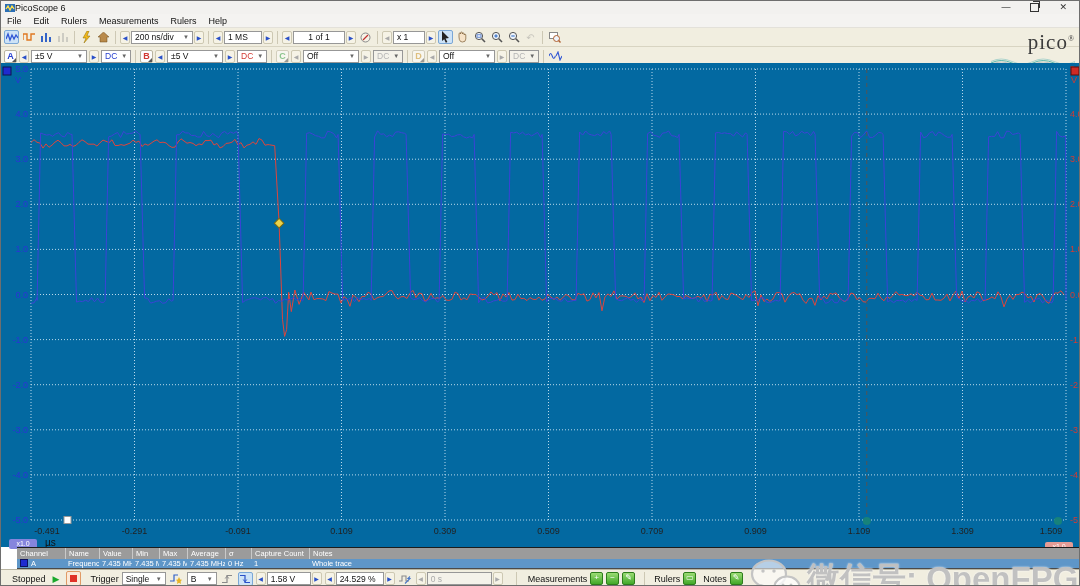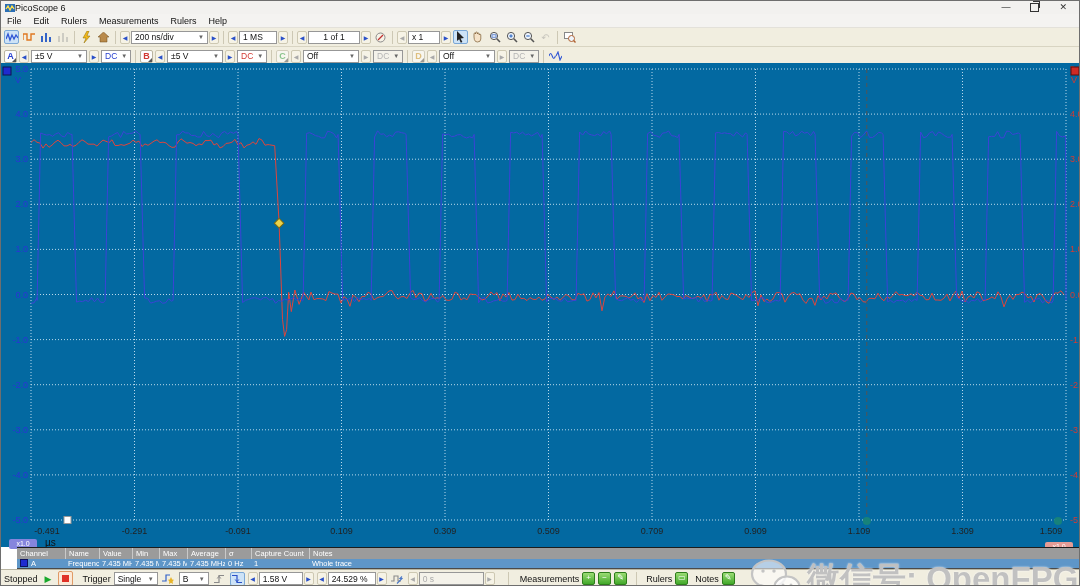--- a/index.html
+++ b/index.html
@@ -50,21 +50,21 @@
   #mtable{position:absolute;top:546px;left:16px;width:1080px;height:22px;border-top:1px solid #1c1c1c;box-sizing:border-box;}
   .mhead,.mrow{display:grid;grid-template-columns:48px 34px 33px 27px 28px 38px 26px 58px 1fr;width:1080px;box-sizing:border-box;}
   .mhead{height:11px;background:#9b9b9b;color:#fff;font-size:7.5px;line-height:11px;}
   .mhead .mcell{border-left:1px solid #c9c9c9;padding-left:3px;overflow:hidden;white-space:nowrap;}
   .mhead .mcell:first-child{border-left:none;}
   .mrow{height:10px;background:#5e96c8;color:#fff;font-size:7.5px;line-height:10px;border-bottom:1px solid #4a4a4a;}
   .mrow .mcell{padding-left:3px;overflow:hidden;white-space:nowrap;}
   .ch-square{display:inline-block;width:6px;height:6px;background:#1f2ad0;border:1px solid #0b1160;margin-right:3px;vertical-align:-1px;}
   .scroll-min{position:absolute;right:2px;top:1px;width:9px;height:9px;background:#d8d8d8;border:1px solid #aaa;font-size:8px;line-height:7px;text-align:center;color:#444;}
   
-  #bottombar{position:absolute;top:568px;left:0;width:1080px;height:18px;background:#f1eee0;border-top:1px solid #b9b5a1;display:flex;align-items:center;font-size:9px;color:#111;gap:3px;padding:0 3px;box-sizing:border-box;}
+  #bottombar{position:absolute;top:568px;left:0;width:1080px;height:18px;background:#f1eee0;border-top:1px solid #b9b5a1;display:flex;align-items:center;font-size:9px;color:#111;gap:3px;padding:0 11px;box-sizing:border-box;}
   .play-glyph{color:#19a82c;font-size:9px;}
   .stop-btn{width:13px;height:13px;border:1px solid #e09a66;background:#fbe9d8;border-radius:2px;display:flex;align-items:center;justify-content:center;}
   .stop-glyph{width:7px;height:7px;background:#e03127;}
   .green-btn{width:11px;height:11px;background:linear-gradient(#9bdc74,#41a829);border:1px solid #2d7d1b;border-radius:2px;color:#fff;font-size:8px;line-height:10px;text-align:center;flex:none;}
   .edge-btn{width:15px;height:14px;display:flex;align-items:center;justify-content:center;border:1px solid transparent;border-radius:2px;box-sizing:border-box;}
   .edge-btn.active{background:#cde3f7;border-color:#7aa7d6;}
 </style>
 </head>
 <body>
 
@@ -124,21 +124,21 @@
         </svg>
     </div>
     <div class="tbtn">
       <svg width="11" height="11" viewBox="0 0 11 11">
           <polygon points="5.5,0 11,5 9,5 9,10 2,10 2,5 0,5" fill="#b98a4a" stroke="#6e4a1a" stroke-width=".5"></polygon>
         </svg>
     </div>
     <div class="sep"></div>
     <div class="spinner">
       <span class="spin-arrow">◀</span>
-      <span class="spin-box" style="width:77px">
+      <span class="spin-box" style="width:62px">
           <span>200 ns/div</span>
           <span class="caret">▼</span>
         </span>
       <span class="spin-arrow">▶</span>
     </div>
     <div class="sep"></div>
     <div class="spinner">
       <span class="spin-arrow">◀</span>
       <span class="spin-box" style="width:38px">
           <span>1 MS</span>
@@ -272,20 +272,29 @@
         </div>
       </div>
     <div class="tbtn">
       <svg width="13" height="10" viewBox="0 0 13 10">
           <path d="M0 5 Q1.6 0 3.2 5 T6.4 5" fill="none" stroke="#2f55d4" stroke-width="1.1"></path>
           <polyline points="7,5 9,1 11,9 13,5" fill="none" stroke="#2f55d4" stroke-width="1.1"></polyline>
         </svg>
     </div>
   </div>
 
+  <div id="pico-logo">
+    <div id="pico-brand"><span>pico</span><sup style="font-size:8px">®</sup></div>
+    <svg width="84" height="8" viewBox="0 0 84 8">
+      <path d="M0 6 Q10 1 21 6 T42 6 T63 6 T84 6" fill="none" stroke="#35a8a0" stroke-width=".8"></path>
+      <path d="M0 4.5 Q10 -0.5 21 4.5 T42 4.5 T63 4.5 T84 4.5" fill="none" stroke="#8fc8c4" stroke-width=".7"></path>
+      <path d="M0 7.5 Q10 2.5 21 7.5 T42 7.5 T63 7.5 T84 7.5" fill="none" stroke="#b9b9b9" stroke-width=".7"></path>
+    </svg>
+    <div id="pico-sub">Technology</div>
+  </div>
 
   <div id="chart-region">
     <svg id="scope-svg" width="1080" height="484" viewBox="0 0 1080 484">
         <g>
           <line x1="30" y1="6" x2="30" y2="457" stroke="#b9d9eb" stroke-width="1" stroke-dasharray="1 2"></line>
           <line x1="30" y1="6" x2="1065" y2="6" stroke="#b9d9eb" stroke-width="1" stroke-dasharray="1 2"></line>
           <line x1="133.5" y1="6" x2="133.5" y2="457" stroke="#b9d9eb" stroke-width="1" stroke-dasharray="1 2"></line>
           <line x1="30" y1="51.1" x2="1065" y2="51.1" stroke="#b9d9eb" stroke-width="1" stroke-dasharray="1 2"></line>
           <line x1="237" y1="6" x2="237" y2="457" stroke="#b9d9eb" stroke-width="1" stroke-dasharray="1 2"></line>
           <line x1="30" y1="96.2" x2="1065" y2="96.2" stroke="#b9d9eb" stroke-width="1" stroke-dasharray="1 2"></line>

